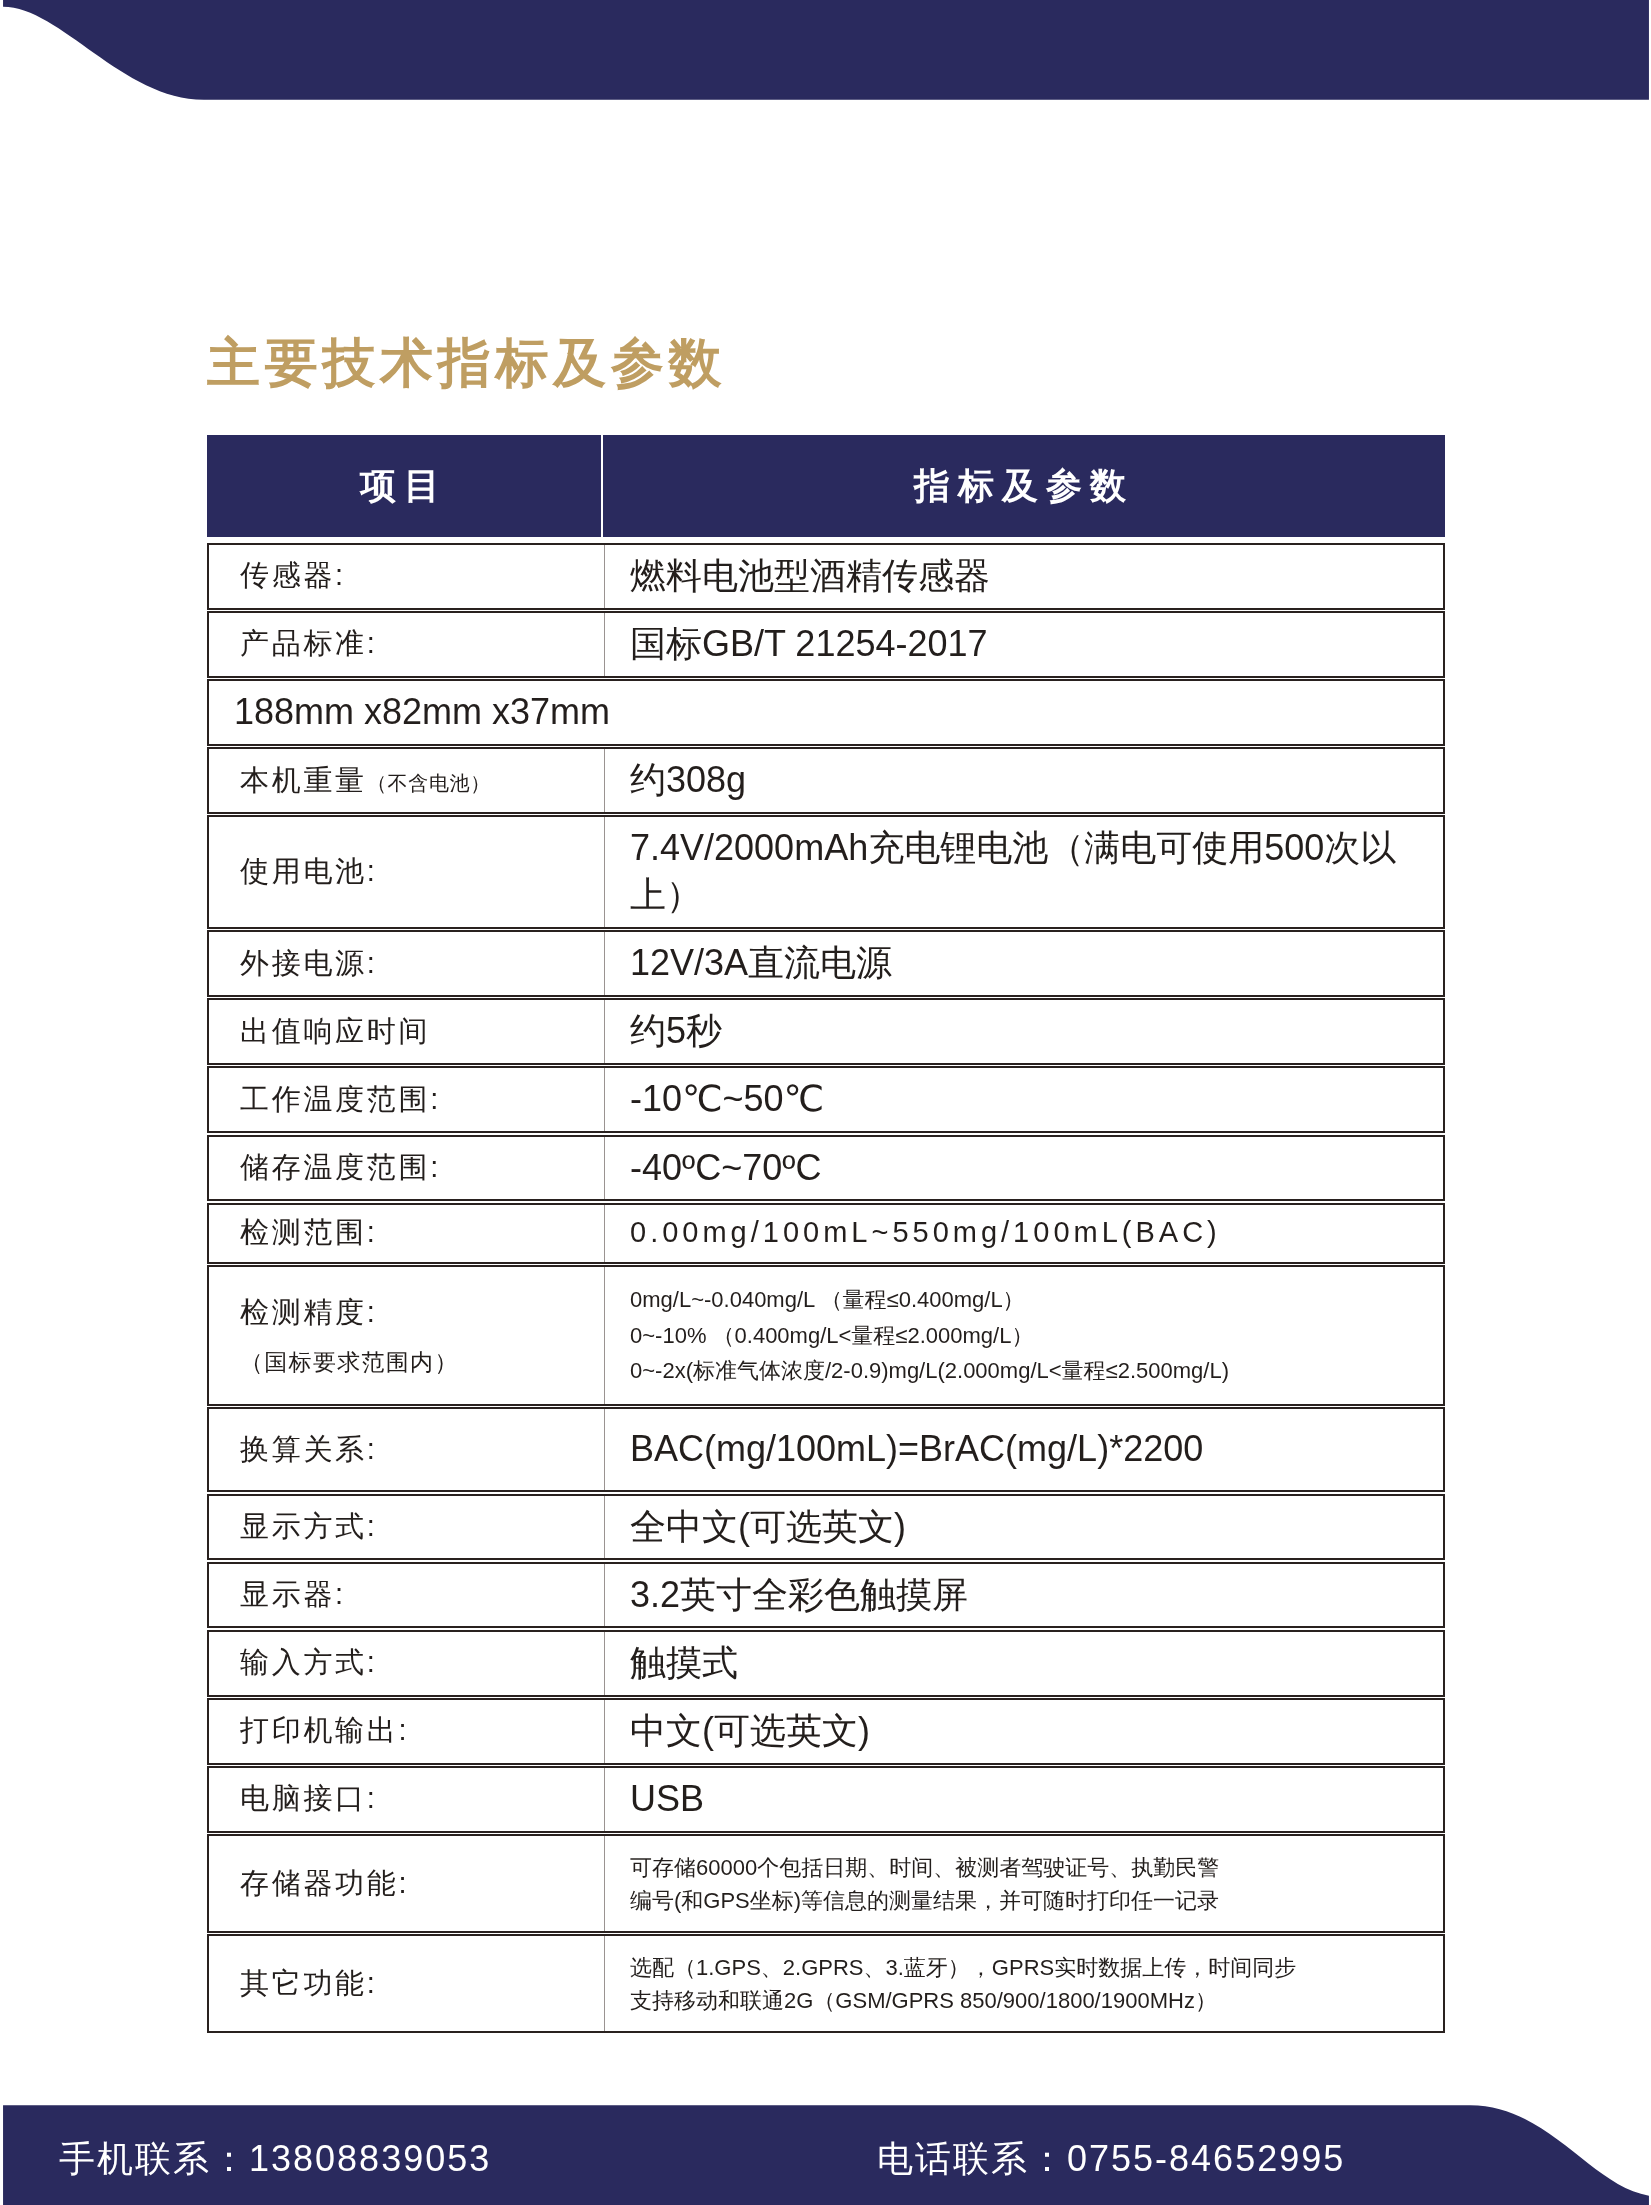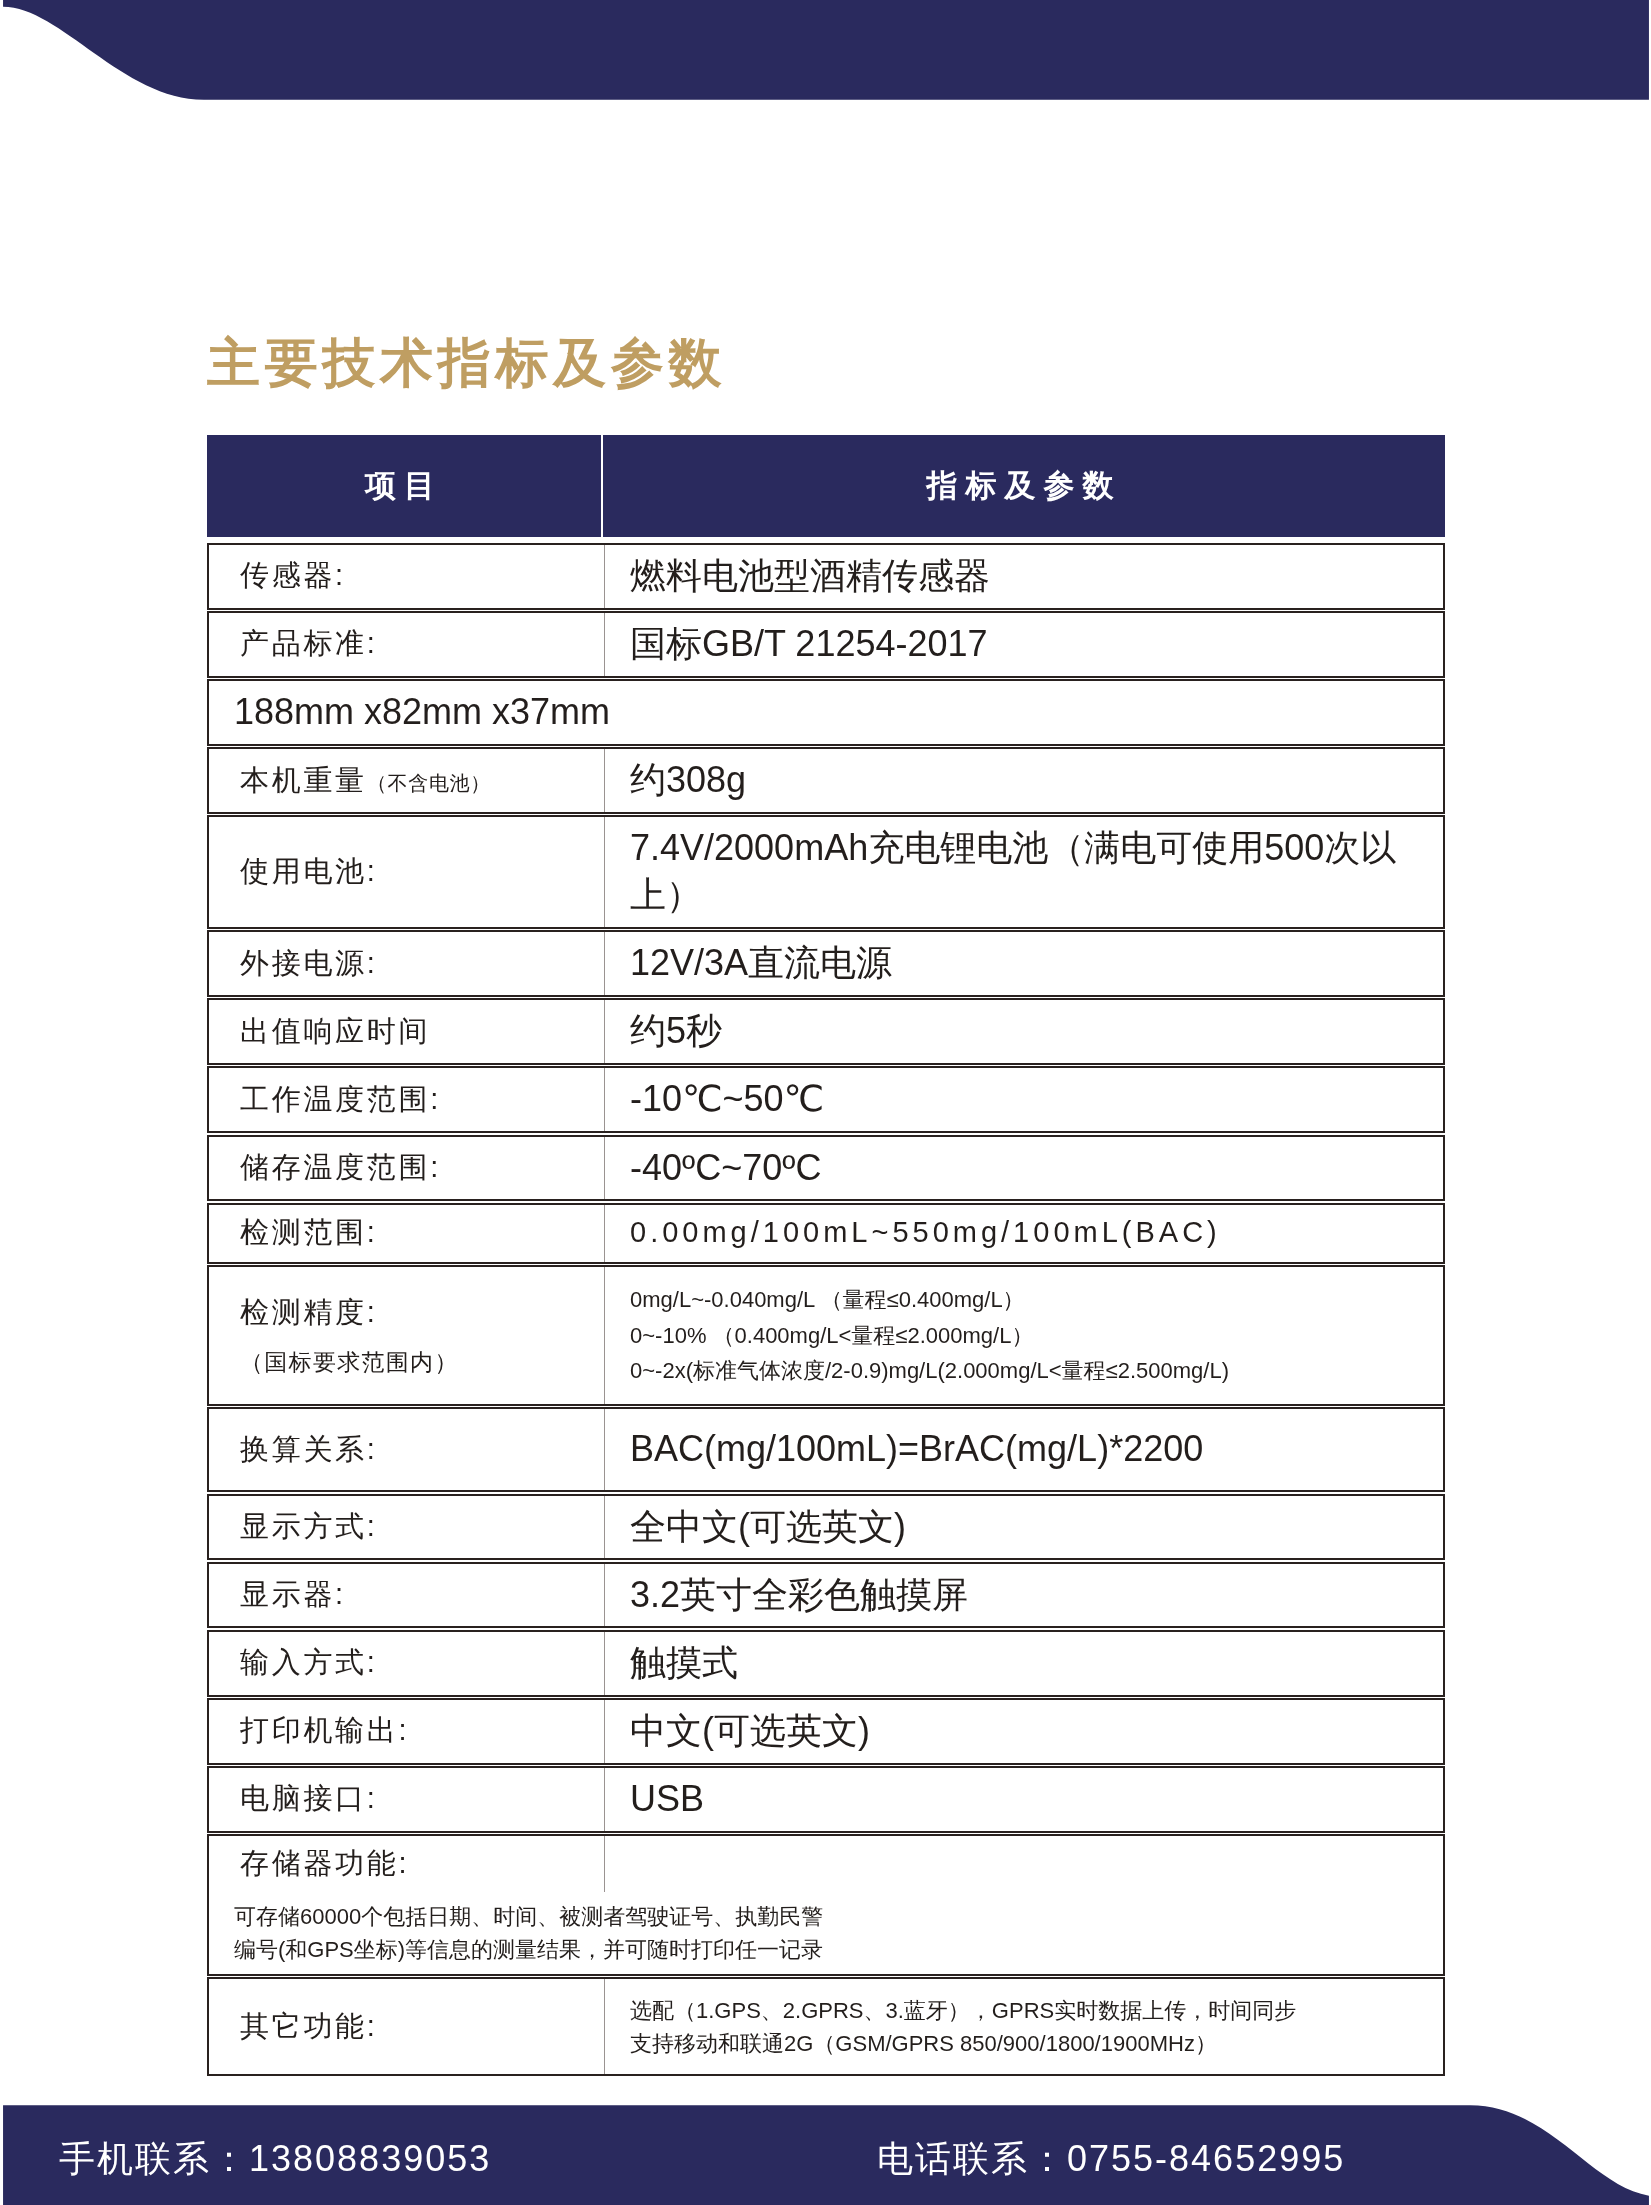--- a/index.html
+++ b/index.html
@@ -21,21 +21,21 @@
   #title{
     position:absolute;left:207px;top:328px;margin:0;
     font-size:53px;font-weight:bold;color:var(--gold);letter-spacing:4.7px;
     white-space:nowrap;
   }
 
   #spec-table{position:absolute;left:207px;top:435px;width:1238px;}
   .thead{display:flex;height:102px;background:var(--navy);}
   .th{
     display:flex;align-items:center;justify-content:center;
-    color:#ffffff;font-size:31px;font-weight:bold;letter-spacing:8px;
+    color:#ffffff;font-size:36px;font-weight:bold;letter-spacing:8px;
   }
   .col-item{width:394px;border-right:2.7px solid #ffffff;}
   .col-spec{flex:1;}
 
   #tbody{margin-top:6px;}
   .row{
     display:flex;border:2px solid var(--line);background:#ffffff;
     min-height:61px;box-sizing:border-box;
   }
   .row + .row{margin-top:1.3px;}
@@ -50,21 +50,21 @@
   .label-text{font-size:29px;letter-spacing:2.7px;}
   .label-note{font-size:20px;letter-spacing:0.7px;}
   .label-note.block{display:block;font-size:23px;margin-top:14px;letter-spacing:1.3px;}
   .value-line{font-size:36px;line-height:1.3;}
 
   
   .row-9 .value-line{letter-spacing:4px;font-size:29px;}
   .row-10{min-height:141px;}
   .row-10 .value-line{font-size:22px;line-height:1.62;}
   .row-11{min-height:85px;}
-  .row-17{min-height:99px;flex-direction:column;}
+  .row-17{min-height:99px;}
   .row-18{min-height:99px;}
   .row-17 .value-line,.row-18 .value-line{font-size:22px;line-height:1.5;}
 
   .footer-contact{
     position:absolute;top:2135px;color:#ffffff;
     font-size:36px;letter-spacing:2px;white-space:nowrap;
   }
   .footer-contact.left{left:59px;}
   .footer-contact.right{left:877px;}
 </style>

